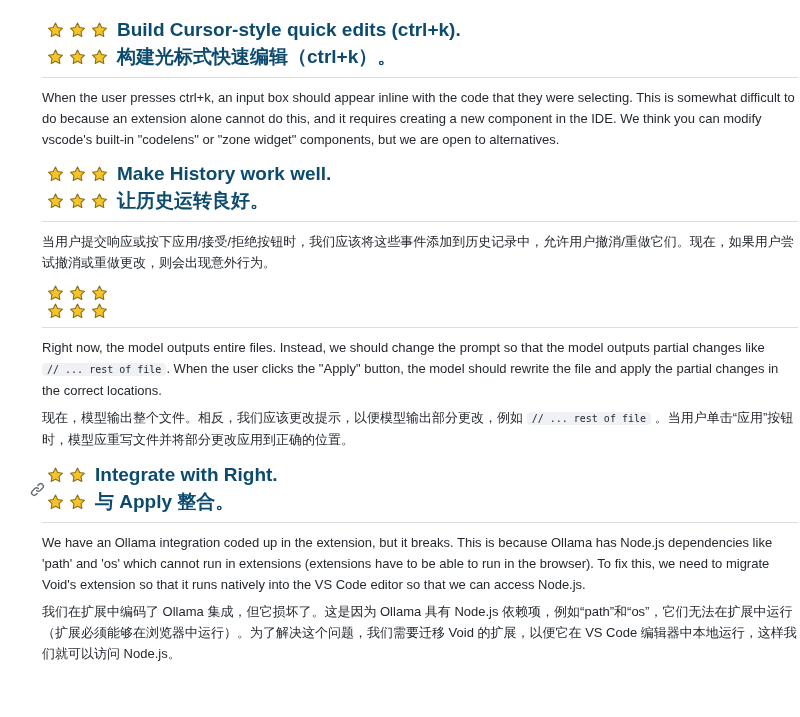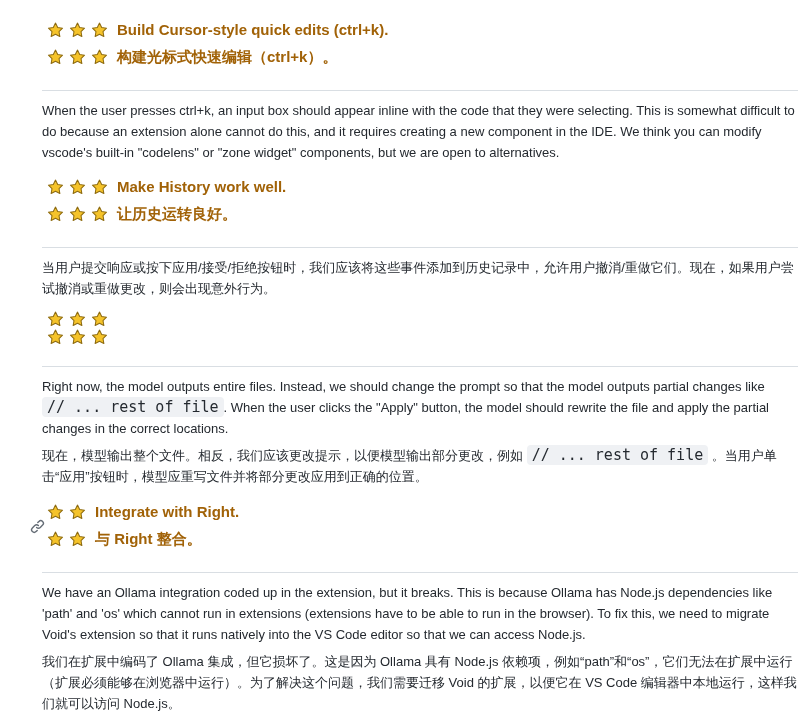--- a/index.html
+++ b/index.html
@@ -9,26 +9,26 @@
     color: #24292f;
     font-family: "Liberation Sans", "DejaVu Sans", sans-serif;
   }
   .page { width: 756px; margin: 16px 0 0 42px; }
 
   .todo-section { margin: 0; }
 
   h2.heading {
     position: relative;
     margin: 10px 0 9px 0;
-    padding-bottom: 20px;
+    padding-bottom: 7px;
     border-bottom: 1px solid #d9dee3;
-    font-size: 15px;
+    font-size: 19px;
     line-height: 27px;
     font-weight: bold;
-    color: #a16207;
+    color: #0c4a6e;
   }
   .todo-section:first-child h2.heading { margin-top: 0; }
 
   .h-line { display: flex; align-items: center; padding-left: 4px; }
   .star { width: 19px; height: 18px; margin-right: 3px; flex: none; }
   .star path { fill: #F5C32A; stroke: #8E6C12; stroke-width: 1.4; stroke-linejoin: round; }
   .h-text { margin-left: 5px; white-space: nowrap; }
 
   .anchor {
     position: absolute; left: -12px; top: 21px;
@@ -39,21 +39,21 @@
   p.para {
     margin: 0 0 6px 0;
     font-size: 13px;
     line-height: 21px;
     color: #24292f;
   }
   p.para.zh { margin-bottom: 11px; }
 
   code.inline-code {
     font-family: "DejaVu Sans Mono", "Liberation Mono", monospace;
-    font-size: 15px;
+    font-size: 10px;
     background: #eff1f4;
     border-radius: 4px;
     padding: 1px 5px;
     color: #24292f;
     white-space: nowrap;
   }
 </style>
 </head>
 <body>
 
@@ -159,20 +159,20 @@
             </svg>
             <span class="h-text">Integrate with Right.</span>
           </div>
           <div class="h-line">
             <svg viewBox="0 0 24 24" class="star">
               <path d="M12 2.8l2.9 5.85 6.5 0.95-4.7 4.58 1.1 6.47L12 17.6l-5.8 3.05 1.1-6.47-4.7-4.58 6.5-0.95z"></path>
             </svg>
             <svg viewBox="0 0 24 24" class="star">
               <path d="M12 2.8l2.9 5.85 6.5 0.95-4.7 4.58 1.1 6.47L12 17.6l-5.8 3.05 1.1-6.47-4.7-4.58 6.5-0.95z"></path>
             </svg>
-            <span class="h-text">与 Right 整合。</span>
+            <span class="h-text">与 Apply 整合。</span>
           </div>
         </h2>
         <p class="para">We have an Ollama integration coded up in the extension, but it breaks. This is because Ollama has Node.js dependencies like 'path' and 'os' which cannot run in extensions (extensions have to be able to run in the browser). To fix this, we need to migrate Void's extension so that it runs natively into the VS Code editor so that we can access Node.js.</p>
         <p class="para zh">我们在扩展中编码了 Ollama 集成，但它损坏了。这是因为 Ollama 具有 Node.js 依赖项，例如“path”和“os”，它们无法在扩展中运行（扩展必须能够在浏览器中运行）。为了解决这个问题，我们需要迁移 Void 的扩展，以便它在 VS Code 编辑器中本地运行，这样我们就可以访问 Node.js。</p>
       </section>
     </div>
 </div>
 
 </body></html>

